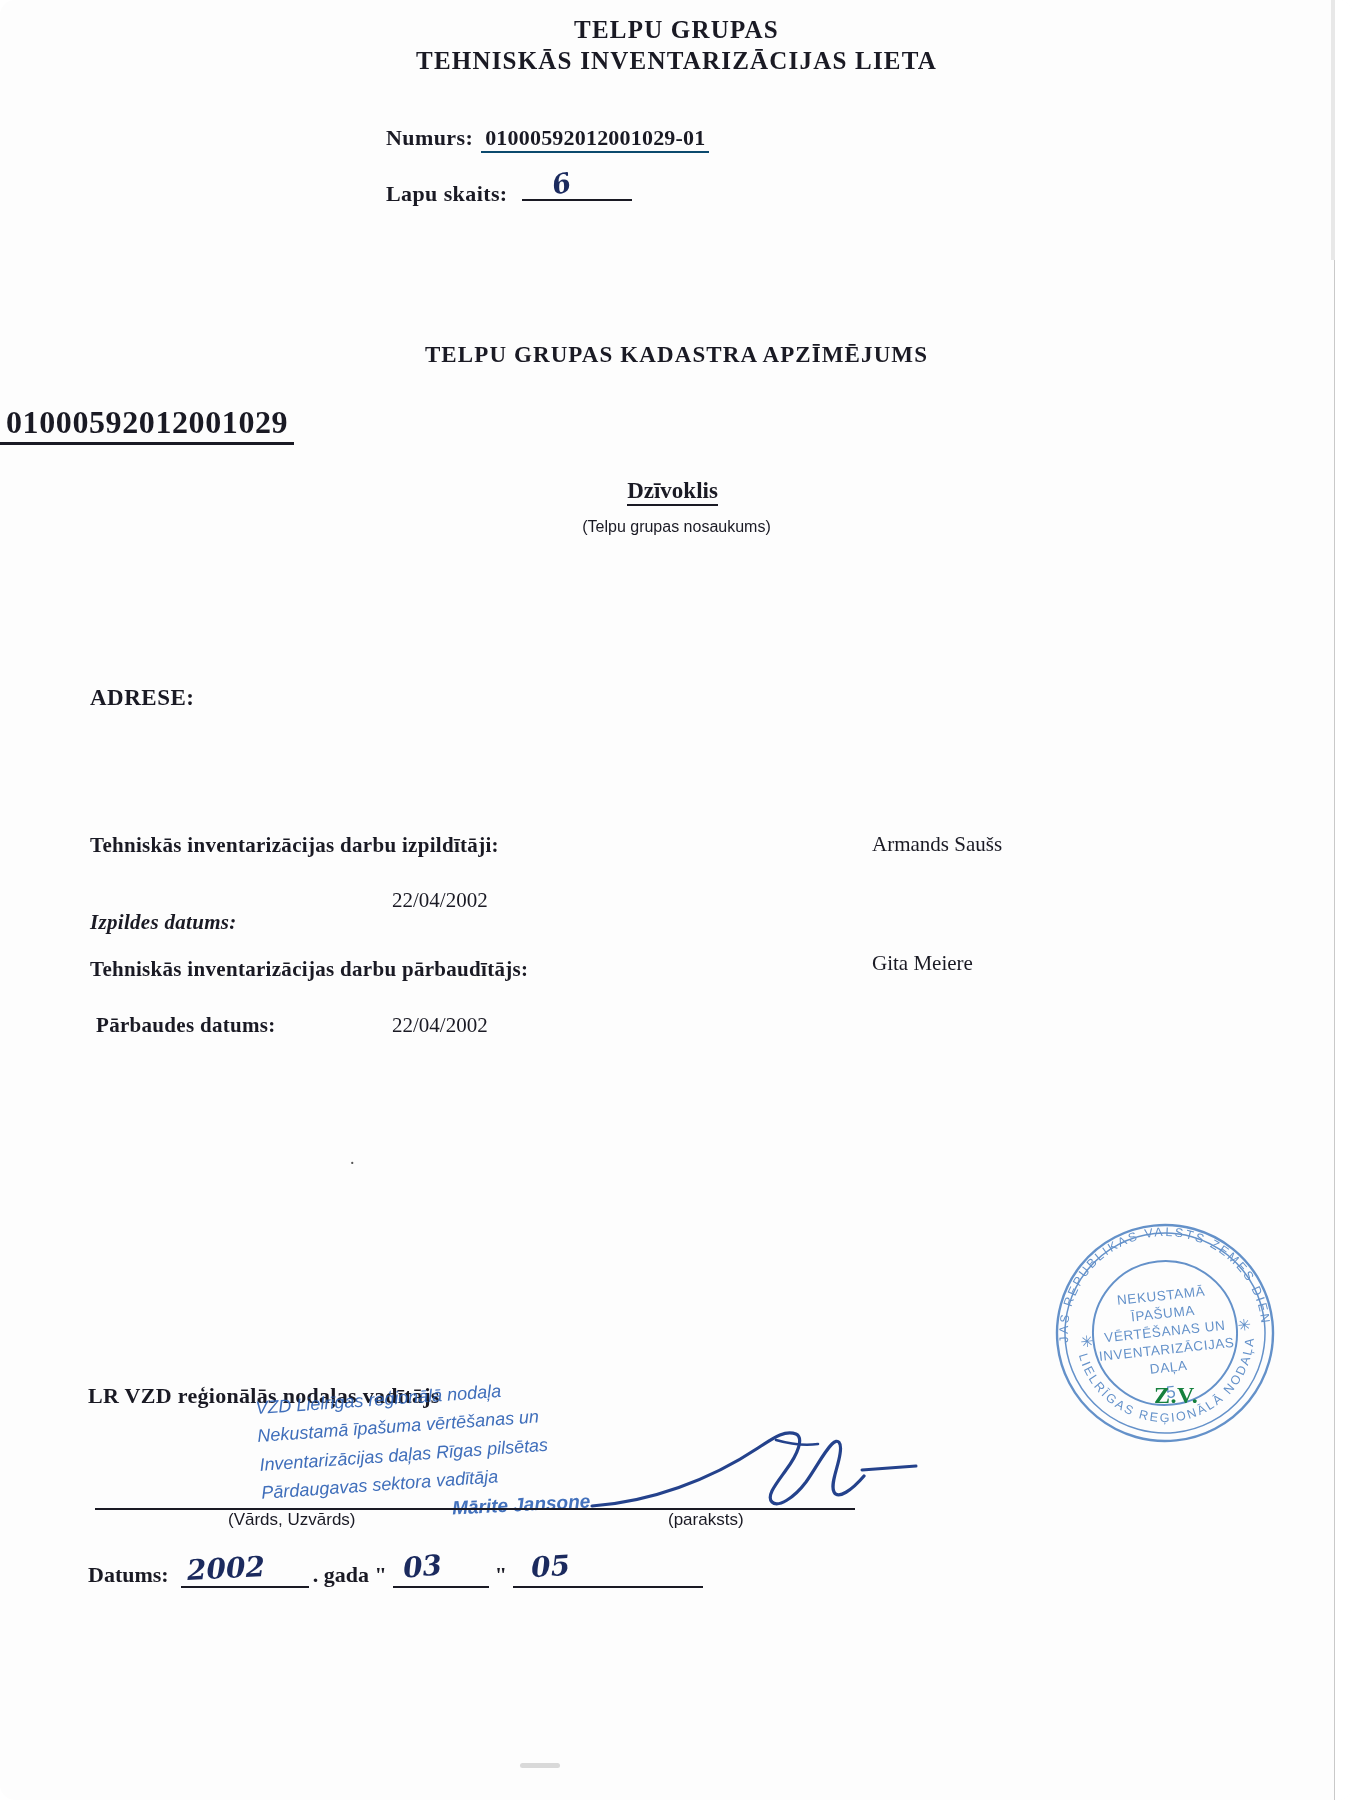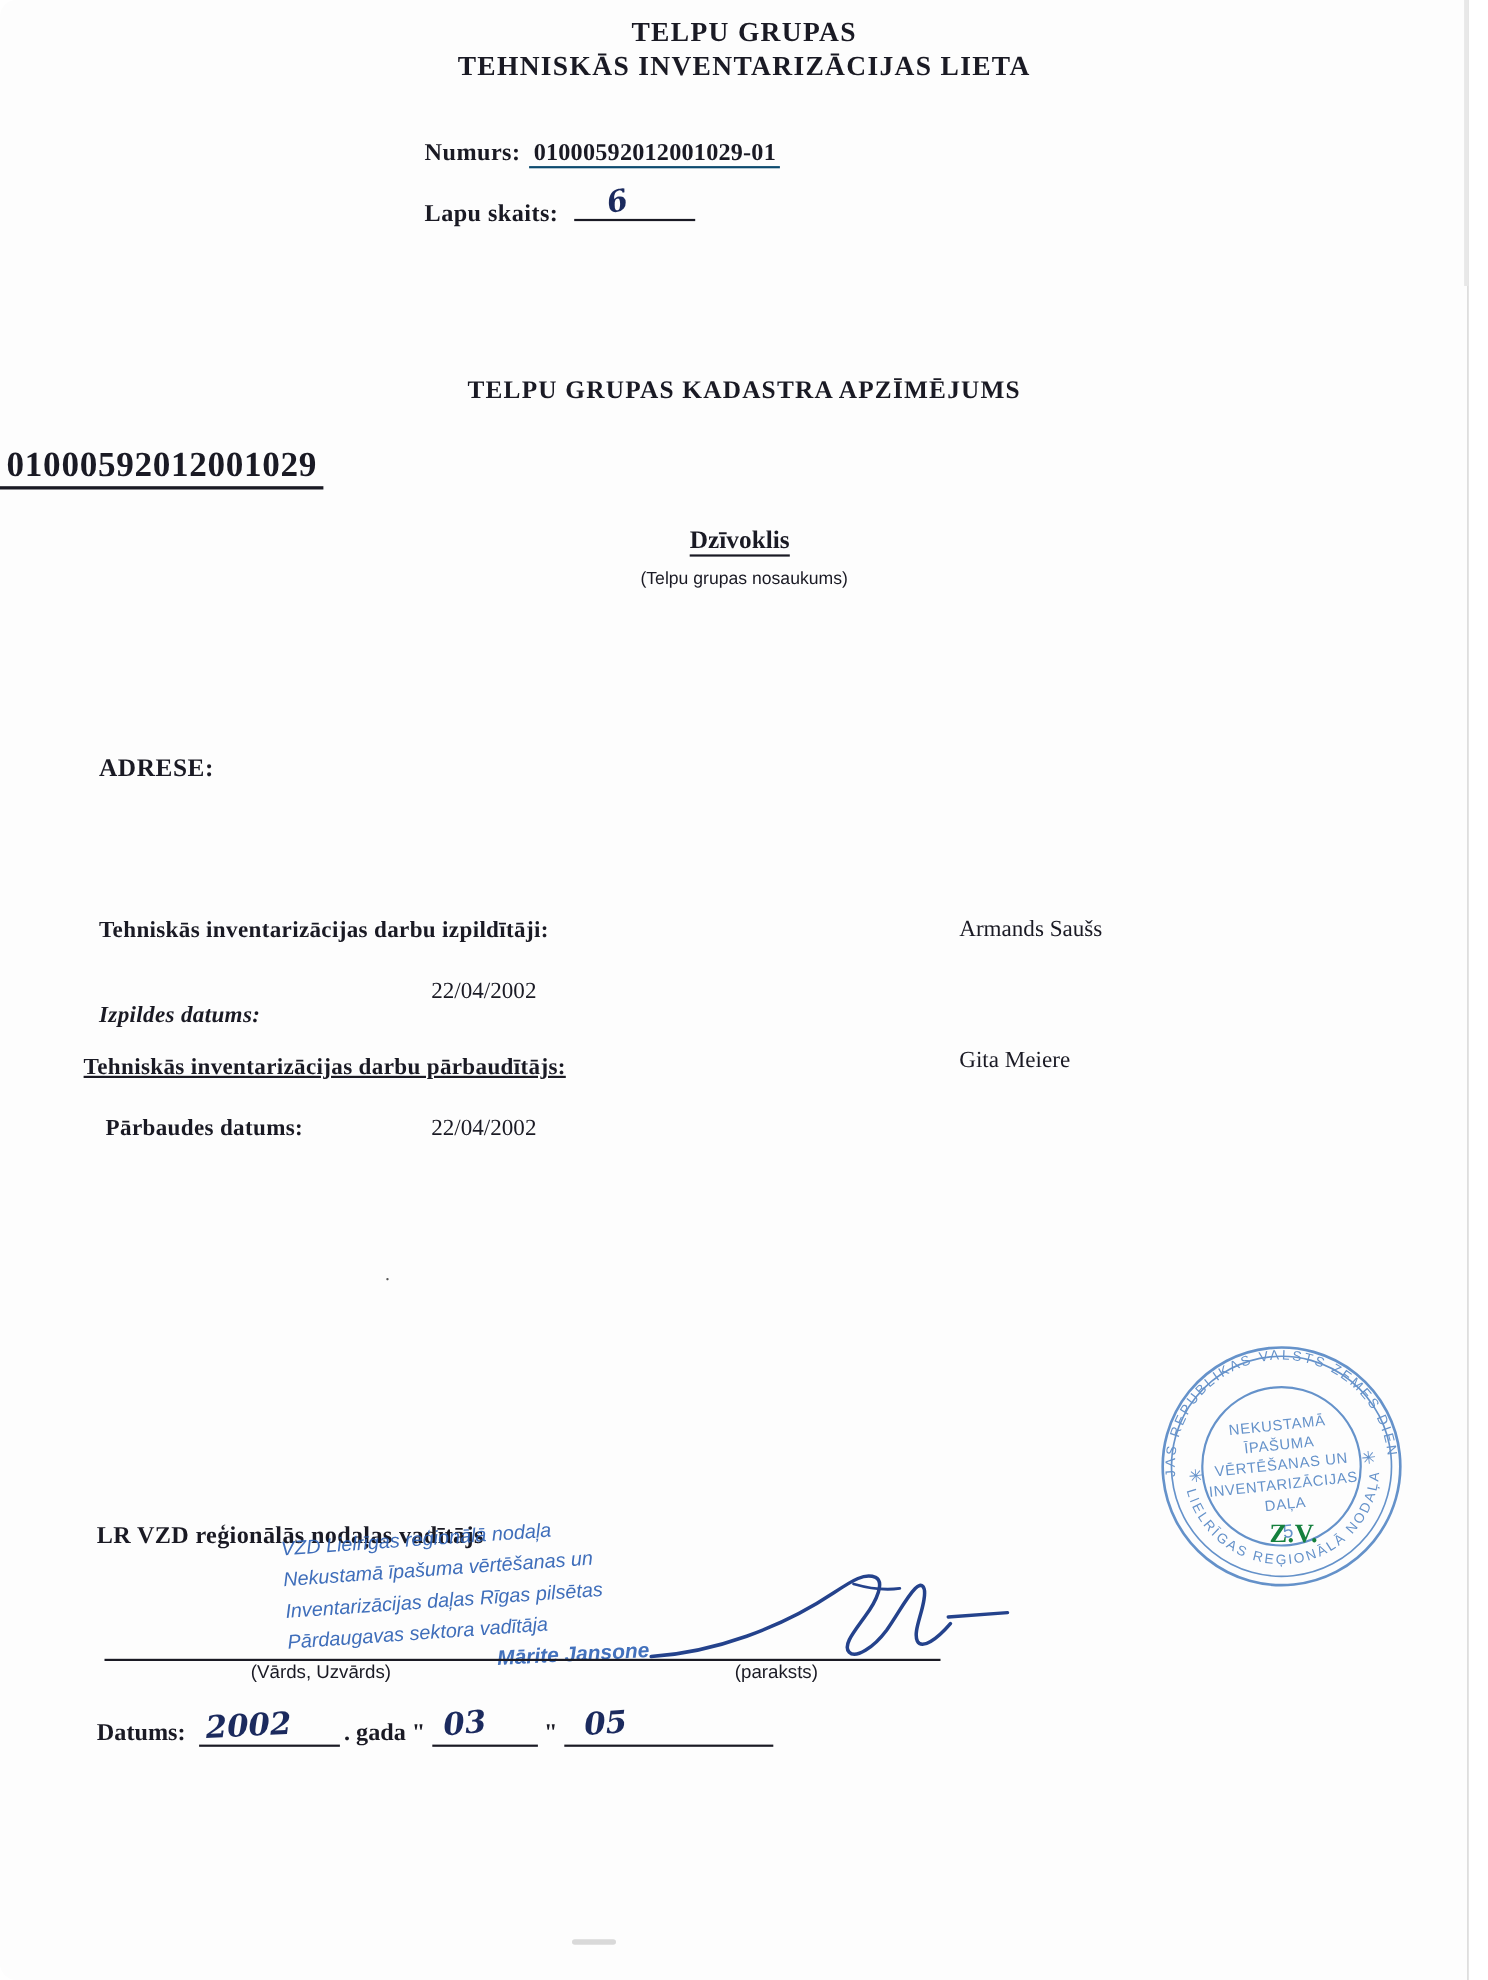--- a/index.html
+++ b/index.html
@@ -169,21 +169,21 @@
     font-size: 21px;
   }
   .field-label {
     font-weight: bold;
     letter-spacing: 0.3px;
   }
   .f1 { top: 833px; left: 90px; }
   .f1v { top: 832px; left: 872px; font-size: 21px; }
   .f2 { top: 910px; left: 90px; font-style: italic; }
   .f2v { top: 888px; left: 392px; font-size: 21px; }
-  .f3 { top: 957px; left: 76px; text-decoration: underline; }
+  .f3 { top: 957px; left: 90px; }
   .f3v { top: 951px; left: 872px; font-size: 21px; }
   .f4 { top: 1013px; left: 96px; }
   .f4v { top: 1013px; left: 392px; font-size: 21px; }
 
   .small-dot {
     position: absolute;
     top: 1148px;
     left: 350px;
     font-size: 18px;
     color: #555;

